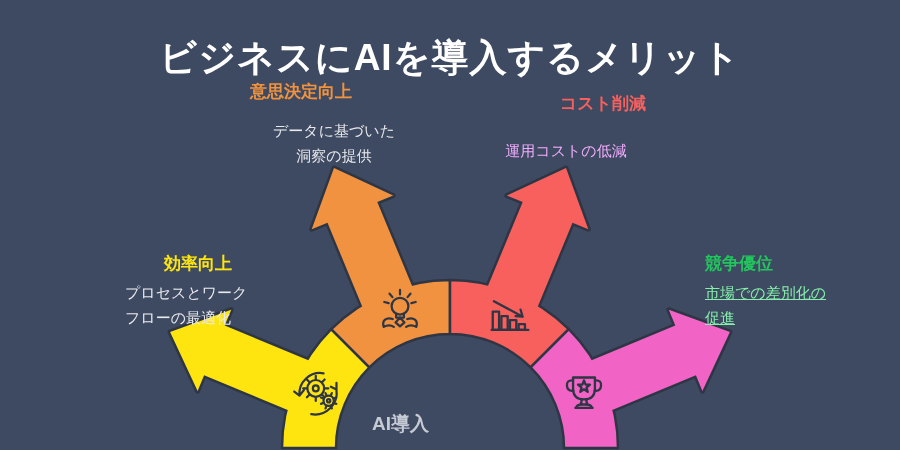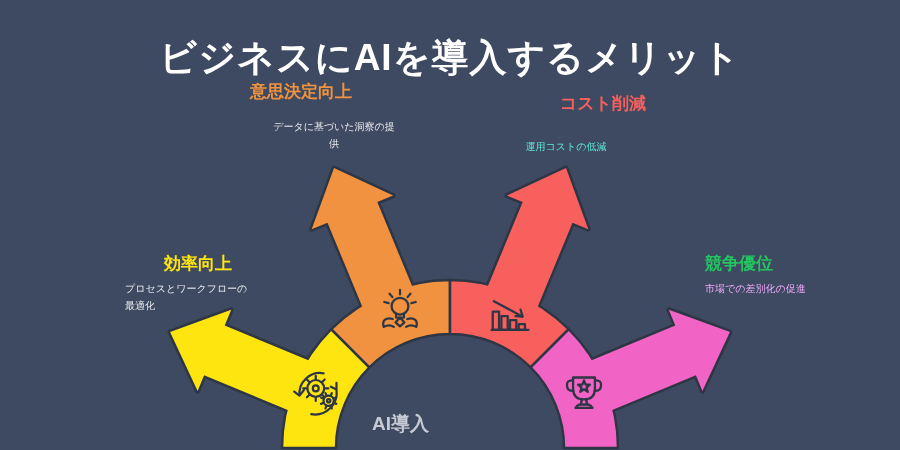--- a/index.html
+++ b/index.html
@@ -5,21 +5,21 @@
   html,body{margin:0;padding:0;}
   .stage{
     position:relative;width:900px;height:450px;overflow:hidden;
     font-family:"Liberation Sans","DejaVu Sans",sans-serif;
     background:#3E4A61;
   }
   .stage svg{position:absolute;left:0;top:0;}
   .txt{position:absolute;}
   .main-title{left:0;top:33px;width:900px;text-align:center;font-size:37px;font-weight:800;letter-spacing:1px;}
   .benefit-title{font-size:17px;font-weight:bold;}
-  .benefit-desc{font-size:10px;line-height:1.65;}
+  .benefit-desc{font-size:15px;line-height:1.65;}
   .t-efficiency{left:72px;top:252px;width:160px;text-align:right;}
   .d-efficiency{left:88px;top:281px;width:124px;text-align:left;margin-left:37px;}
   .t-decision{left:250px;top:80px;width:166px;}
   .d-decision{left:272px;top:119px;width:124px;text-align:center;}
   .t-cost{left:486px;top:92px;width:160px;text-align:right;}
   .d-cost{left:486px;top:139px;width:160px;text-align:center;}
   .t-competitive{left:705px;top:252px;width:170px;text-align:left;}
   .d-competitive{left:705px;top:281px;width:126px;text-align:left;}
   .center-label{left:372px;top:411px;width:160px;font-size:19px;font-weight:bold;}
   .arrow-stroke-layer polygon{stroke-width:5;stroke-linejoin:round;}
@@ -99,20 +99,20 @@
 
   <div class="txt main-title" style="color: rgb(255, 255, 255);">ビジネスにAIを導入するメリット</div>
 
   <div class="txt benefit-title t-efficiency" style="color: rgb(255, 229, 16);">効率向上</div>
   <div class="txt benefit-desc d-efficiency" style="color: rgb(232, 233, 237);">プロセスとワークフローの最適化</div>
 
   <div class="txt benefit-title t-decision" style="color: rgb(240, 146, 63);">意思決定向上</div>
   <div class="txt benefit-desc d-decision" style="color: rgb(232, 233, 237);">データに基づいた洞察の提供</div>
 
   <div class="txt benefit-title t-cost" style="color: rgb(247, 96, 92);">コスト削減</div>
-  <div class="txt benefit-desc d-cost" style="color: #5eead4;">運用コストの低減</div>
+  <div class="txt benefit-desc d-cost" style="color: #f0abfc;">運用コストの低減</div>
 
   <div class="txt benefit-title t-competitive" style="color: #22c55e;">競争優位</div>
-  <div class="txt benefit-desc d-competitive" style="color: #f0abfc;">市場での差別化の促進</div>
+  <div class="txt benefit-desc d-competitive" style="color: #86efac; text-decoration: underline;">市場での差別化の促進</div>
 
   <div class="txt center-label" style="color: rgb(198, 202, 212);">AI導入</div>
 
 </div>
 
 </body></html>

